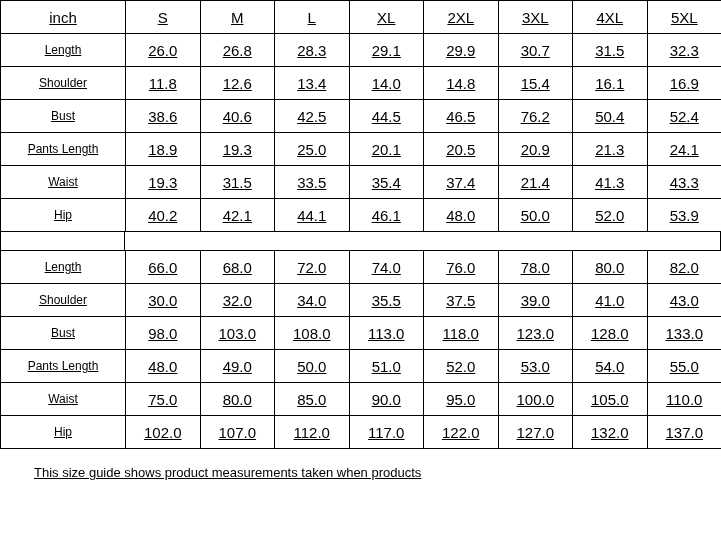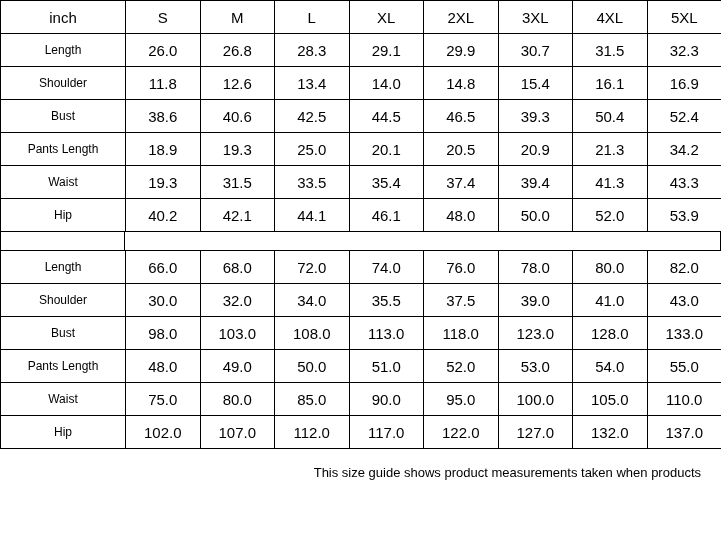--- a/index.html
+++ b/index.html
@@ -12,20 +12,21 @@
     height: 553px;
     font-family: "Liberation Sans", sans-serif;
     color: #000000;
     overflow: hidden;
   }
   .page {
     position: relative;
     width: 721px;
     height: 553px;
     box-sizing: border-box;
+    text-decoration: underline;
   }
   table.size-table {
     border-collapse: collapse;
     table-layout: fixed;
     width: 721px;
   }
   table.size-table td,
   table.size-table th {
     border: 1px solid #000000;
     height: 32px;
@@ -64,25 +65,25 @@
     position: absolute;
     left: 125px;
     top: 0;
     width: 596px;
     height: 18px;
     border-right: 1px solid #000;
     box-sizing: border-box;
   }
   .footnote {
     margin-top: 14px;
-    text-align: right;
+    text-align: left;
     font-size: 13px;
     line-height: 19px;
     color: #000000;
-    padding: 0 20px;
+    padding: 0 34px;
   }
   .footnote div {
     white-space: nowrap;
   }
 </style>
 </head>
 <body>
 
 <div class="page">
 
@@ -132,43 +133,43 @@
         <td>16.1</td>
         <td>16.9</td>
       </tr>
       <tr>
         <td class="row-label">Bust</td>
         <td>38.6</td>
         <td>40.6</td>
         <td>42.5</td>
         <td>44.5</td>
         <td>46.5</td>
-        <td>39.3</td>
+        <td>76.2</td>
         <td>50.4</td>
         <td>52.4</td>
       </tr>
       <tr>
         <td class="row-label">Pants Length</td>
         <td>18.9</td>
         <td>19.3</td>
         <td>25.0</td>
         <td>20.1</td>
         <td>20.5</td>
         <td>20.9</td>
         <td>21.3</td>
-        <td>34.2</td>
+        <td>24.1</td>
       </tr>
       <tr>
         <td class="row-label">Waist</td>
         <td>19.3</td>
         <td>31.5</td>
         <td>33.5</td>
         <td>35.4</td>
         <td>37.4</td>
-        <td>39.4</td>
+        <td>21.4</td>
         <td>41.3</td>
         <td>43.3</td>
       </tr>
       <tr>
         <td class="row-label">Hip</td>
         <td>40.2</td>
         <td>42.1</td>
         <td>44.1</td>
         <td>46.1</td>
         <td>48.0</td>

